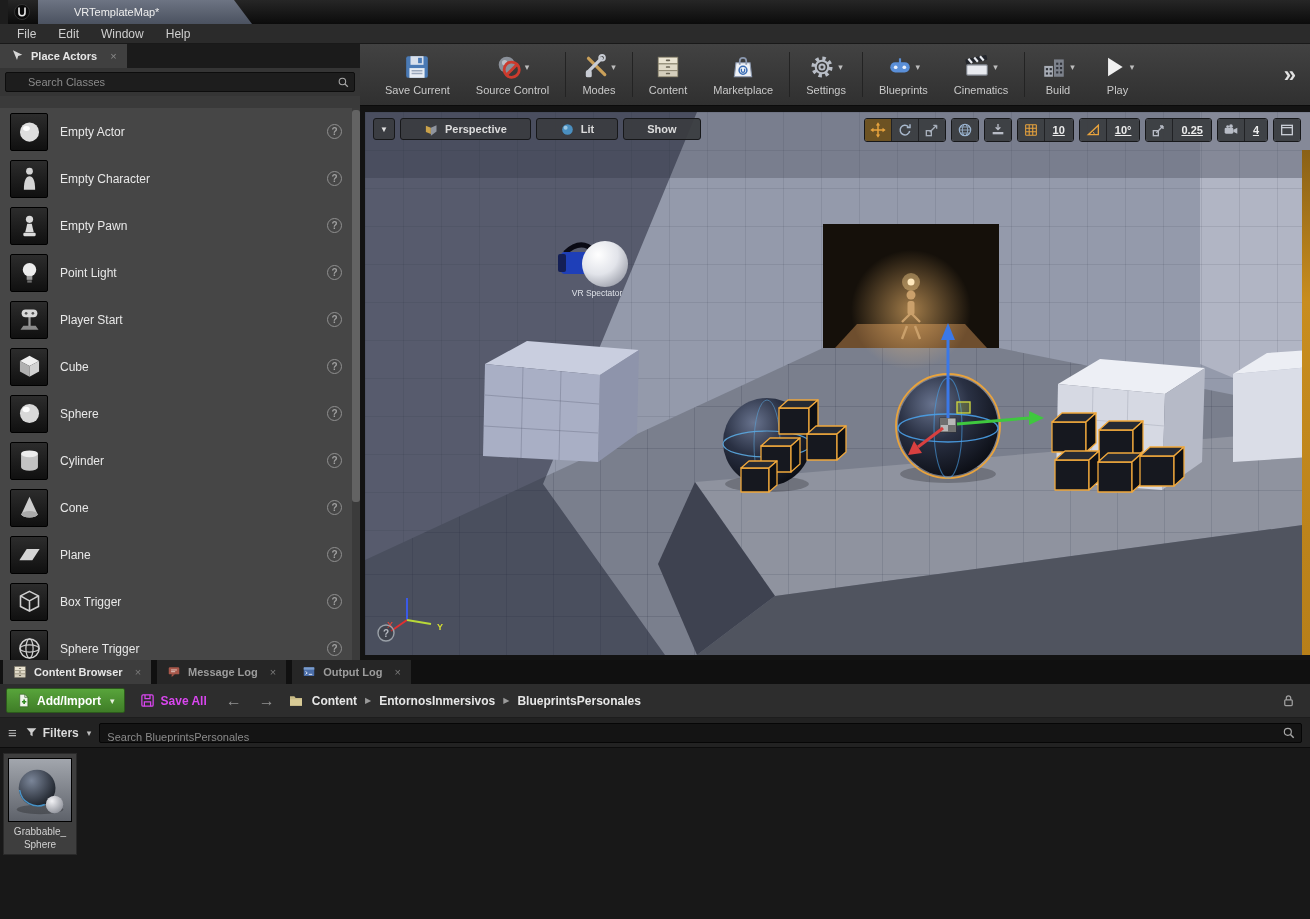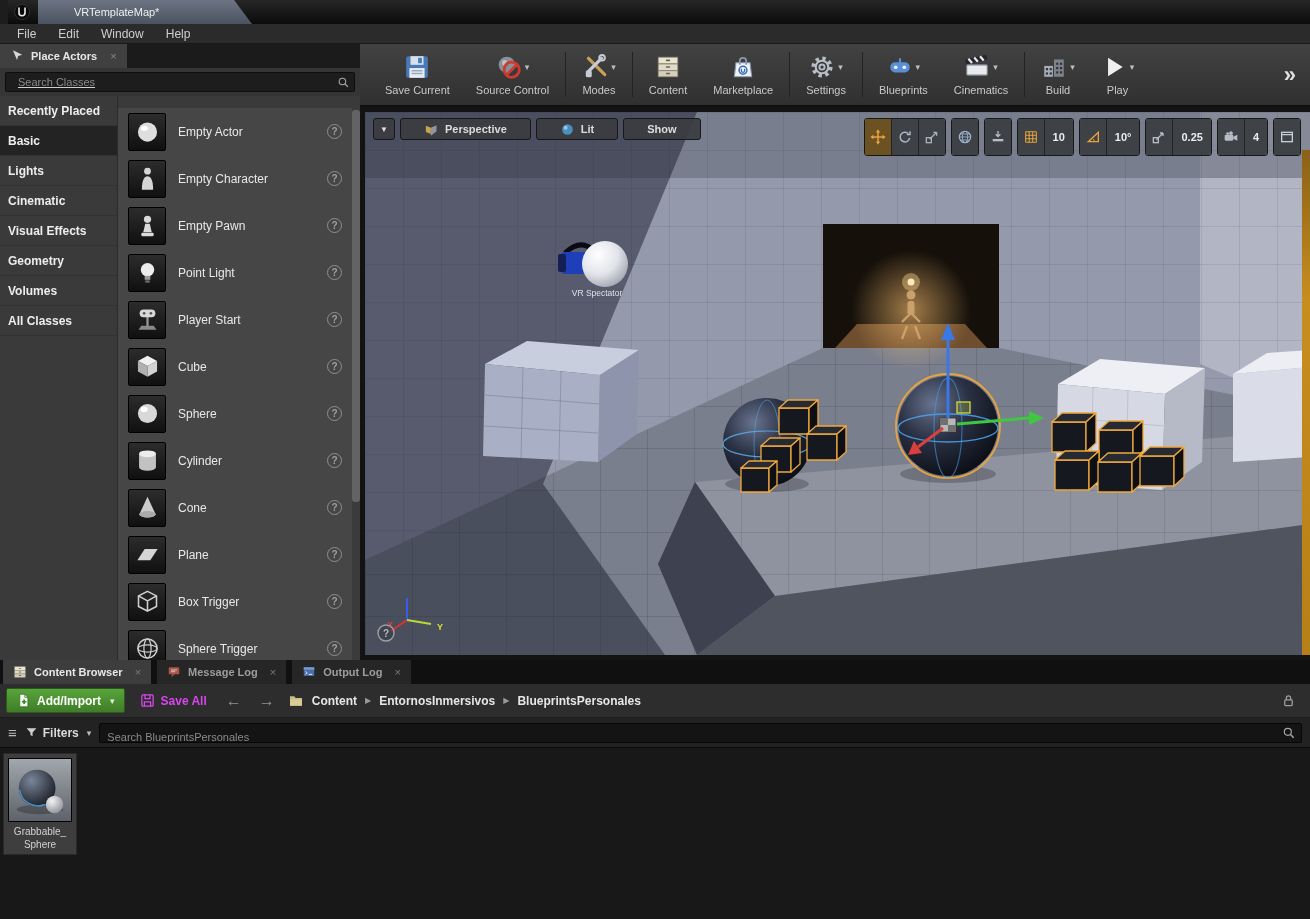--- a/index.html
+++ b/index.html
@@ -16,21 +16,21 @@
 .menu-item{color:#cfcfcf;font-size:12px;padding:0 11px;}
 
 
 .left-panel{position:absolute;left:0;top:44px;width:360px;height:616px;background:#3a3a3a;}
 .pa-tabstrip{height:24px;background:#1b1b1b;display:flex;align-items:stretch;}
 .pa-tab{display:flex;align-items:center;gap:7px;background:#404040;padding:0 10px;font-size:11px;color:#e6e6e6;font-weight:bold;}
 .pa-tab .icn{width:14px;height:14px;}
 .pa-tab .x{color:#8a8a8a;font-weight:normal;margin-left:6px;}
 .pa-search{height:28px;padding:4px 5px;background:#353535;}
 .sbox{position:relative;height:20px;background:#1d1d1d;border:1px solid #0d0d0d;border-radius:2px;}
-.sbox input{width:100%;height:100%;background:transparent;border:none;outline:none;color:#cfcfcf;font-size:11px;padding:0 22px 0 12px;font-family:inherit;text-decoration:underline;}
+.sbox input{width:100%;height:100%;background:transparent;border:none;outline:none;color:#cfcfcf;font-size:11px;padding:0 22px 0 22px;font-family:inherit;}
 .sbox input::placeholder{color:#8a8a8a;}
 .sbox .mag{position:absolute;right:4px;top:3px;color:#a8a8a8;}
 .sbox .mag .icn{width:13px;height:13px;}
 .pa-body{display:flex;height:564px;}
 .pa-cats{width:118px;background:#3a3a3a;border-right:1px solid #2b2b2b;}
 .pa-cat{height:30px;line-height:30px;padding-left:8px;font-size:12px;font-weight:bold;color:#ededed;border-bottom:1px solid #333;}
 .pa-cat.selected{background:#232323;}
 .pa-items{flex:1;background:#464646;position:relative;overflow:hidden;margin-top:12px;}
 .pa-item{height:47px;display:flex;align-items:center;gap:12px;padding:0 18px 0 10px;}
 .thumb{width:38px;height:38px;background:linear-gradient(#2c2c2c,#101010);border:1px solid #000;border-radius:2px;display:flex;align-items:center;justify-content:center;flex:0 0 auto;}
@@ -54,21 +54,21 @@
 
 .viewport{position:absolute;left:5px;top:68px;width:945px;height:543px;background:#6a6f7c;overflow:hidden;}
 .viewport>svg.scene{position:absolute;left:0;top:0;width:945px;height:543px;display:block;}
 .vp-left{position:absolute;left:8px;top:6px;display:flex;gap:5px;}
 .vp-right{position:absolute;right:9px;top:6px;display:flex;gap:5px;align-items:center;}
 .vp-btn{height:22px;background:rgba(58,60,63,.93);border:1px solid #17181a;border-radius:3px;color:#dcdcdc;font-size:11px;font-weight:bold;display:flex;align-items:center;gap:6px;padding:0 23px;}
 .vp-btn .icn{width:15px;height:15px;}
 .vp-sq{width:22px;padding:0;justify-content:center;}
 .vp-caret{font-size:8px;color:#e0e0e0;}
 .vp-seg{display:flex;border:1px solid #17181a;border-radius:3px;overflow:hidden;}
-.vp-seg>*{height:36px;background:rgba(58,60,63,.93);display:flex;align-items:center;padding:0 5px;border-left:1px solid #212225;}
+.vp-seg>*{height:22px;background:rgba(58,60,63,.93);display:flex;align-items:center;padding:0 5px;border-left:1px solid #212225;text-decoration:underline;}
 .vp-seg>*:first-child{border-left:none;}
 .vp-tool .icn{width:16px;height:16px;}
 .vp-tool.active{background:rgba(108,80,30,.95);}
 .vp-num{color:#ececec;font-size:11px;font-weight:bold;padding:0 8px;}
 .orange-strip{position:absolute;right:0;top:38px;bottom:0;width:8px;background:linear-gradient(180deg,#8a6116,#c88d1f 30%,#b77f19);}
 
 
 .bottom{position:absolute;left:0;top:660px;width:100%;height:259px;background:#181818;}
 .b-tabs{height:24px;background:#101010;display:flex;align-items:stretch;padding-left:3px;gap:6px;}
 .b-tab{display:flex;align-items:center;gap:7px;padding:0 10px;background:#262626;color:#9d9d9d;font-size:11px;font-weight:bold;}
@@ -142,30 +142,20 @@
         <input placeholder="Search Classes" style="">
         <span class="mag">
             <svg class="icn" viewBox="0 0 24 24">
               <circle cx="10" cy="10" r="6" fill="none" stroke="currentColor" stroke-width="2"></circle>
               <line x1="14.5" y1="14.5" x2="20" y2="20" stroke="currentColor" stroke-width="2.5"></line>
             </svg>
           </span>
       </div>
     </div>
     <div class="pa-body">
-      <div class="pa-cats" id="pa-cats">
-          <div class="pa-cat">Recently Placed</div>
-          <div class="pa-cat selected">Basic</div>
-          <div class="pa-cat">Lights</div>
-          <div class="pa-cat">Cinematic</div>
-          <div class="pa-cat">Visual Effects</div>
-          <div class="pa-cat">Geometry</div>
-          <div class="pa-cat">Volumes</div>
-          <div class="pa-cat">All Classes</div>
-        </div>
       <div class="pa-items" id="pa-items">
         <div class="pa-item">
     <div class="thumb">
               <svg class="icn" viewBox="0 0 24 24">
                 <circle cx="12" cy="12.5" r="8.5" fill="#dedede"></circle>
                 <ellipse cx="9.3" cy="9.3" rx="3" ry="2.2" fill="#ffffff"></ellipse>
               </svg>
             </div>
     <div class="lbl">Empty Actor</div>
     <div class="q">?</div>

